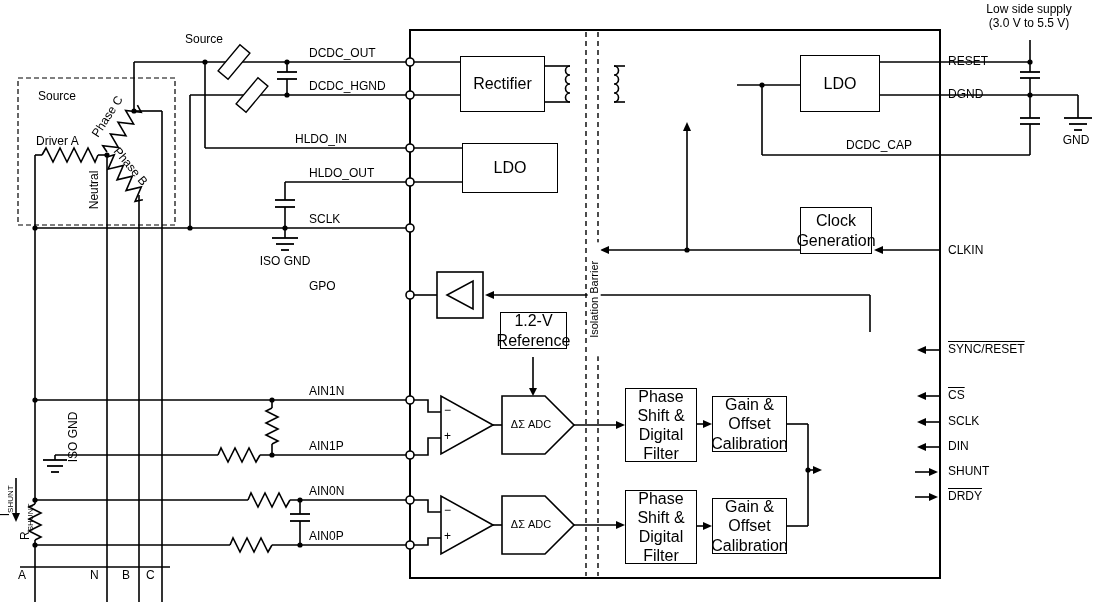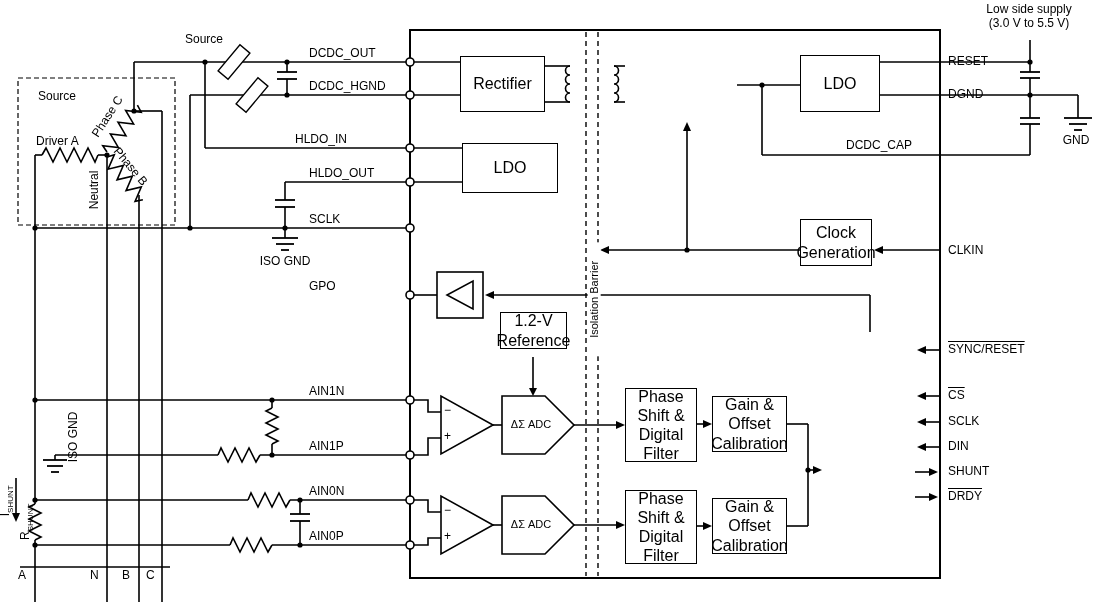--- a/index.html
+++ b/index.html
@@ -242,21 +242,21 @@
     <circle cx="410" cy="400" r="4"></circle>
         <circle cx="410" cy="455" r="4"></circle>
     <circle cx="410" cy="500" r="4"></circle>
         <circle cx="410" cy="545" r="4"></circle>
   </g>
 </svg>
 
 <div class="blk" style="left:460px;top:56px;width:85px;height:56px">Rectifier</div>
 <div class="blk" style="left:462px;top:143px;width:96px;height:50px">LDO</div>
 <div class="blk" style="left:800px;top:55px;width:80px;height:57px">LDO</div>
-<div class="blk" style="left:800px;top:219px;width:72px;height:47px">Clock
+<div class="blk" style="left:800px;top:207px;width:72px;height:47px">Clock
 Generation</div>
 <div class="blk s" style="left:500px;top:312px;width:67px;height:37px">1.2-V
 Reference</div>
 <div class="blk s" style="left:625px;top:388px;width:72px;height:74px">Phase
 Shift &amp;
 Digital
 Filter</div>
 <div class="blk s" style="left:712px;top:396px;width:75px;height:56px">Gain &amp;
 Offset
 Calibration</div>

